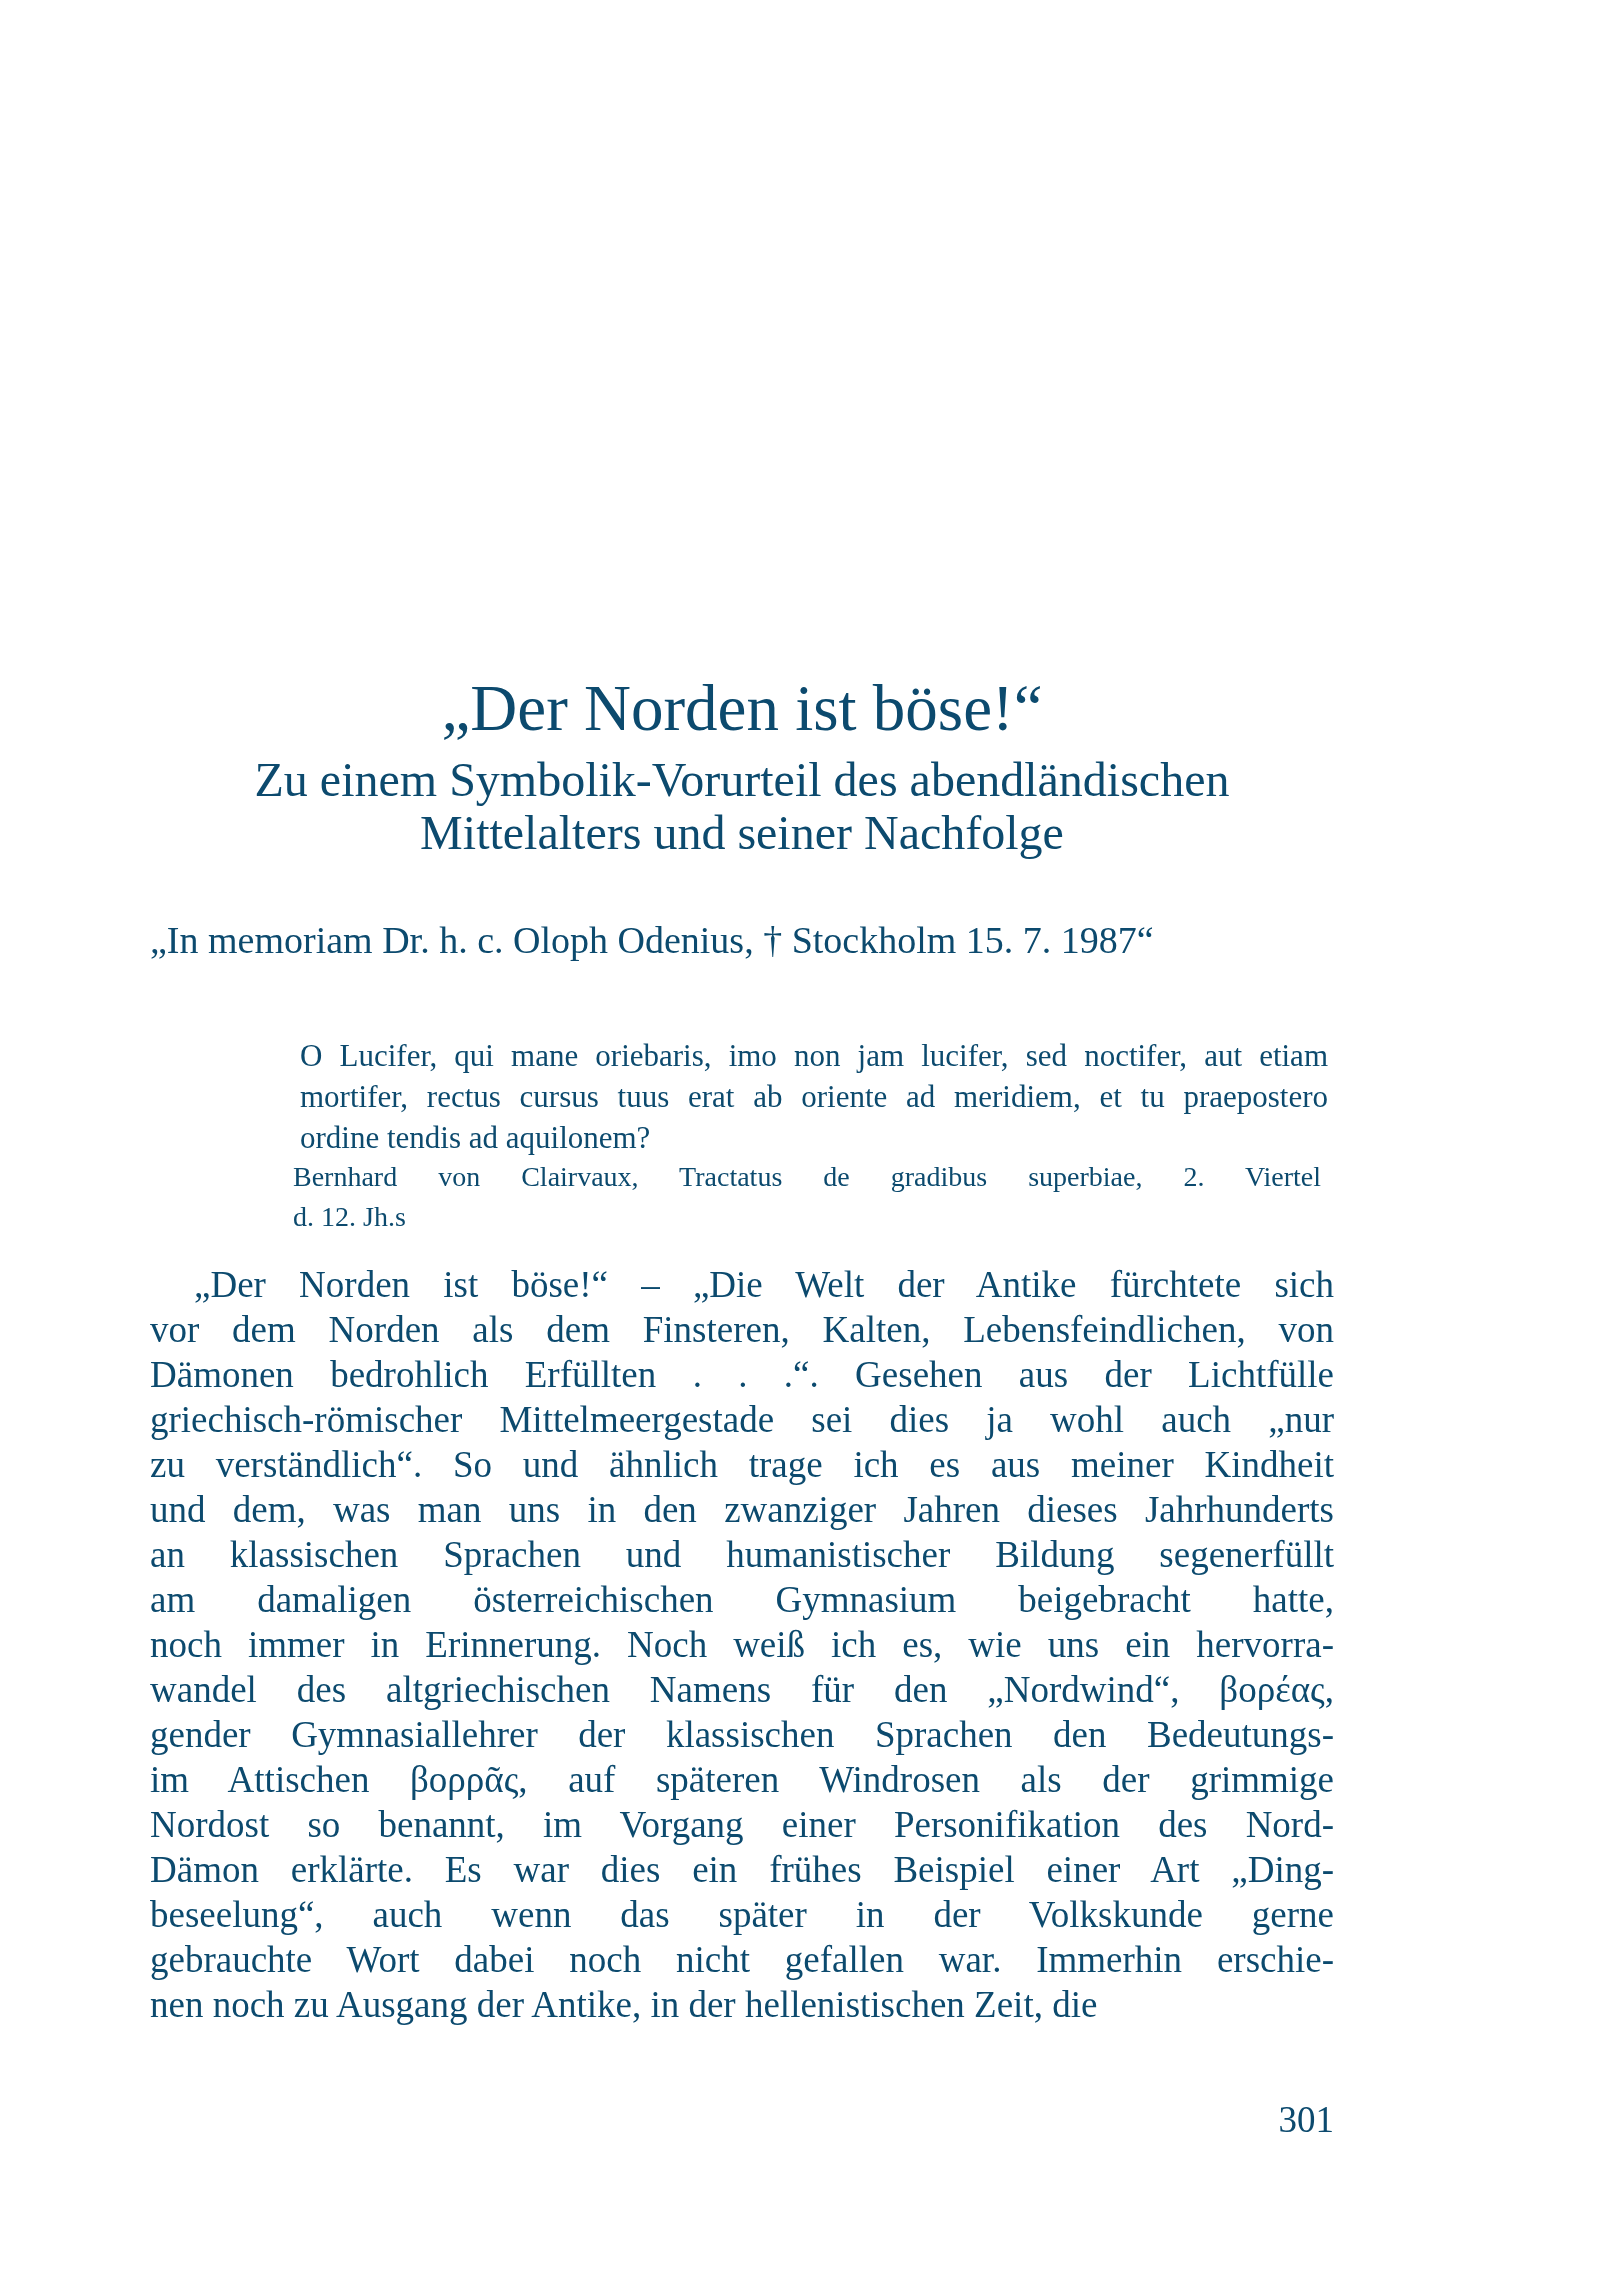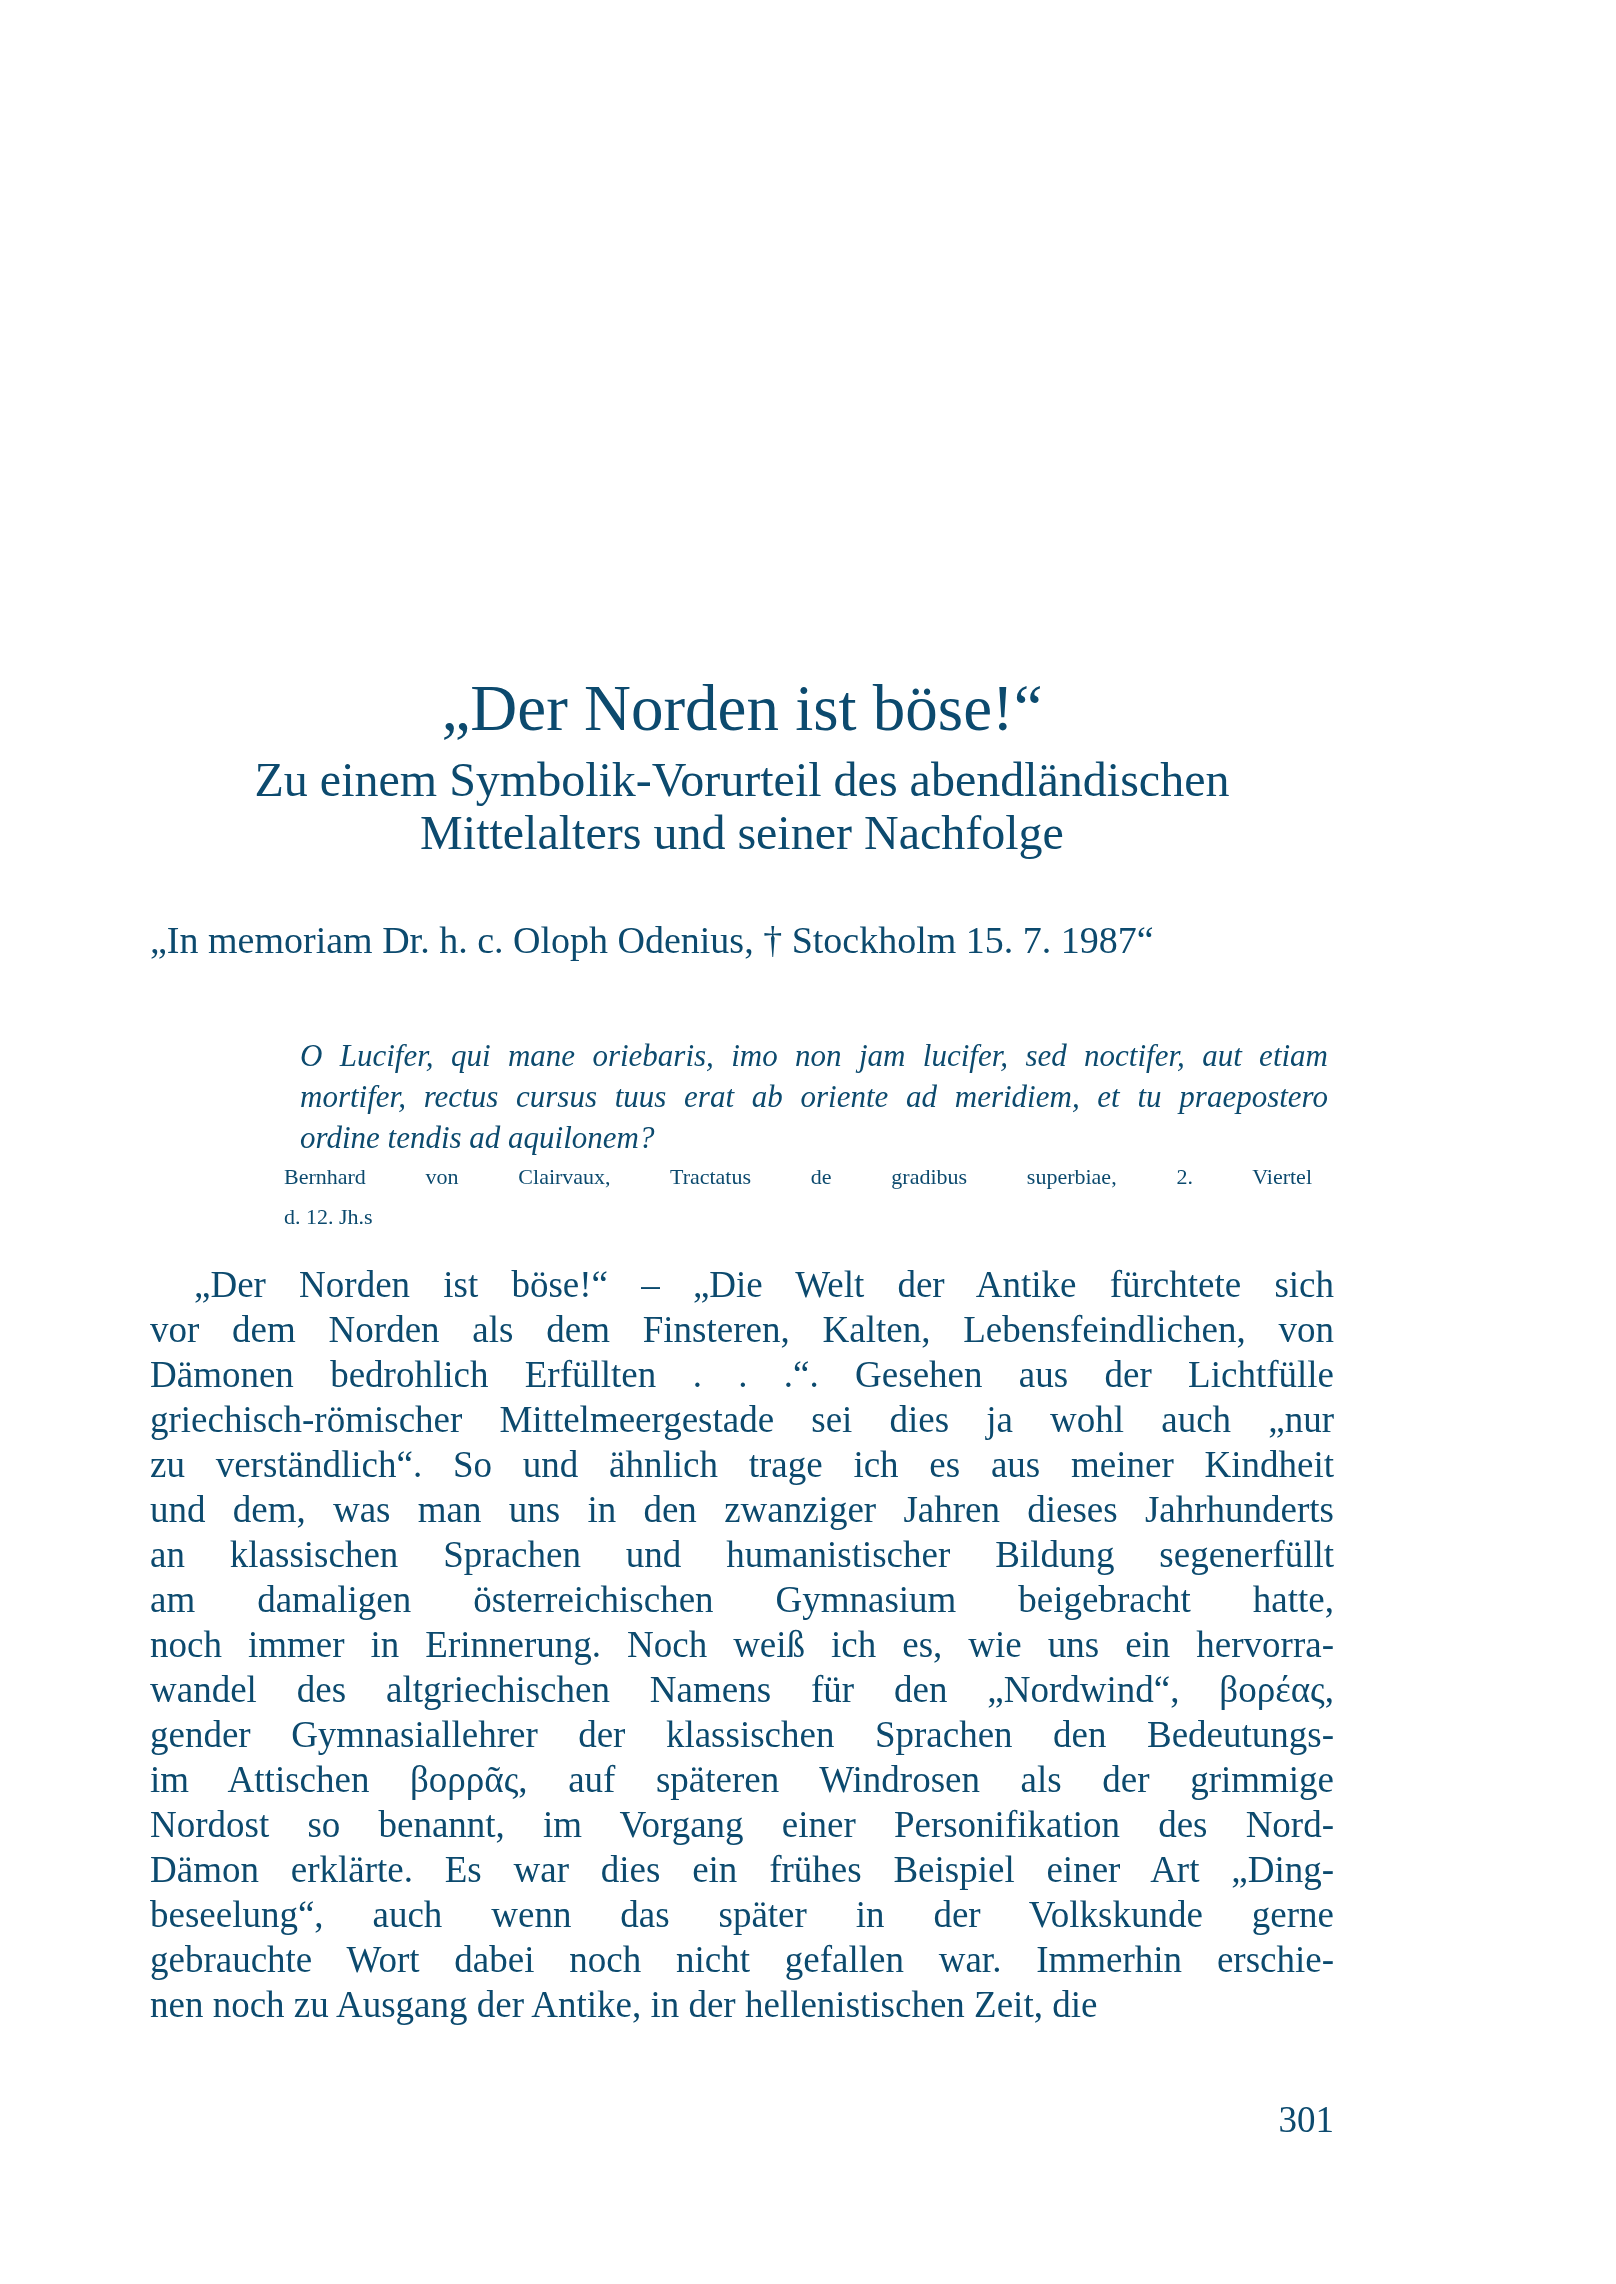--- a/index.html
+++ b/index.html
@@ -64,28 +64,27 @@
     line-height: 1.1;
     white-space: nowrap;
   }
   .epigraph {
     position: absolute;
     top: 1035px;
     left: 150px;
     width: 1028px;
     font-size: 31px;
     line-height: 41px;
-    font-style: italic;
   }
   .attribution {
     position: absolute;
     top: 1157px;
-    left: 134px;
+    left: 143px;
     width: 1028px;
-    font-size: 22px;
+    font-size: 28px;
     line-height: 40px;
   }
   .body-block {
     position: absolute;
     top: 1262px;
     left: 0;
     width: 1184px;
     font-size: 37px;
     line-height: 45px;
   }

